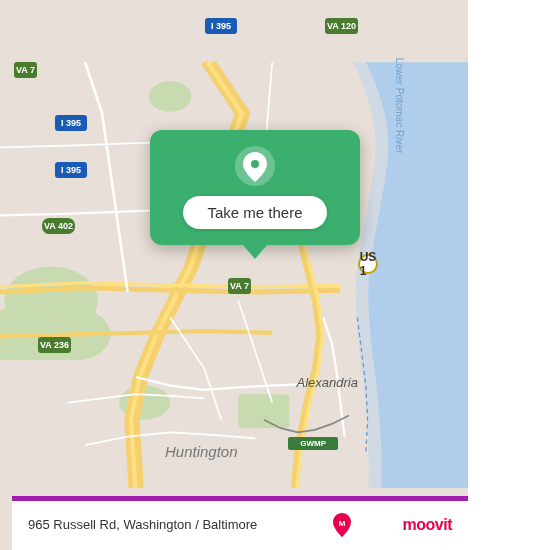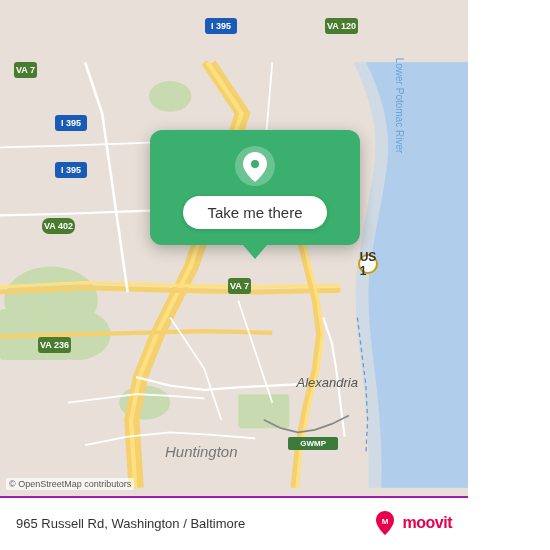--- a/index.html
+++ b/index.html
@@ -22,27 +22,27 @@
     
     #map-svg {
       position: absolute;
       top: 0; left: 0;
       width: 100%; height: 100%;
     }
 
     
     #bottom-bar {
       position: absolute;
-      bottom: 0; left: 0; right: 0;
+      bottom: 0; left: 12px; right: 0;
       background: white;
       padding: 10px 16px 12px 16px;
       display: flex;
       align-items: center;
       justify-content: space-between;
-      border-top: 2px solid #a21caf;
+      border-top: 5px solid #a21caf;
       height: 54px;
     }
 
     #address-text {
       font-size: 13px;
       color: #333;
       font-weight: 400;
     }
 
     #moovit-logo {
@@ -54,20 +54,21 @@
     #moovit-logo-icon {
       width: 28px;
       height: 28px;
     }
 
     #moovit-text {
       font-size: 16px;
       font-weight: bold;
       color: #e8004d;
       letter-spacing: -0.5px;
+      margin-left: 43px;
     }
 
     #copyright-text {
       position: absolute;
       bottom: 60px;
       left: 6px;
       font-size: 9px;
       color: #555;
       background: rgba(255,255,255,0.7);
       padding: 1px 3px;
@@ -273,21 +274,20 @@
     <svg id="pin-icon" viewBox="0 0 44 44" xmlns="http://www.w3.org/2000/svg">
       <circle cx="22" cy="22" r="20" fill="rgba(255,255,255,0.25)"></circle>
       <circle cx="22" cy="19" r="8" fill="white" opacity="0.9"></circle>
       <path d="M22,8 C15.4,8 10,13.4 10,20 C10,28 22,38 22,38 C22,38 34,28 34,20 C34,13.4 28.6,8 22,8 Z" fill="white"></path>
       <circle cx="22" cy="20" r="4" fill="#3aaf6e"></circle>
     </svg>
 
     <button id="take-me-there-btn">Take me there</button>
   </div>
 
-  <div id="copyright-text">© OpenStreetMap contributors</div>
 
   <div id="bottom-bar">
     <span id="address-text">965 Russell Rd, Washington / Baltimore</span>
     <div id="moovit-logo">
 
       <svg id="moovit-logo-icon" viewBox="0 0 28 28" xmlns="http://www.w3.org/2000/svg">
         <path d="M14,2 C9,2 5,6 5,11 C5,18 14,26 14,26 C14,26 23,18 23,11 C23,6 19,2 14,2 Z" fill="#e8004d"></path>
         <text x="14" y="15" text-anchor="middle" fill="white" font-size="8" font-weight="bold" font-family="Arial">M</text>
       </svg>
       <span id="moovit-text">moovit</span>

